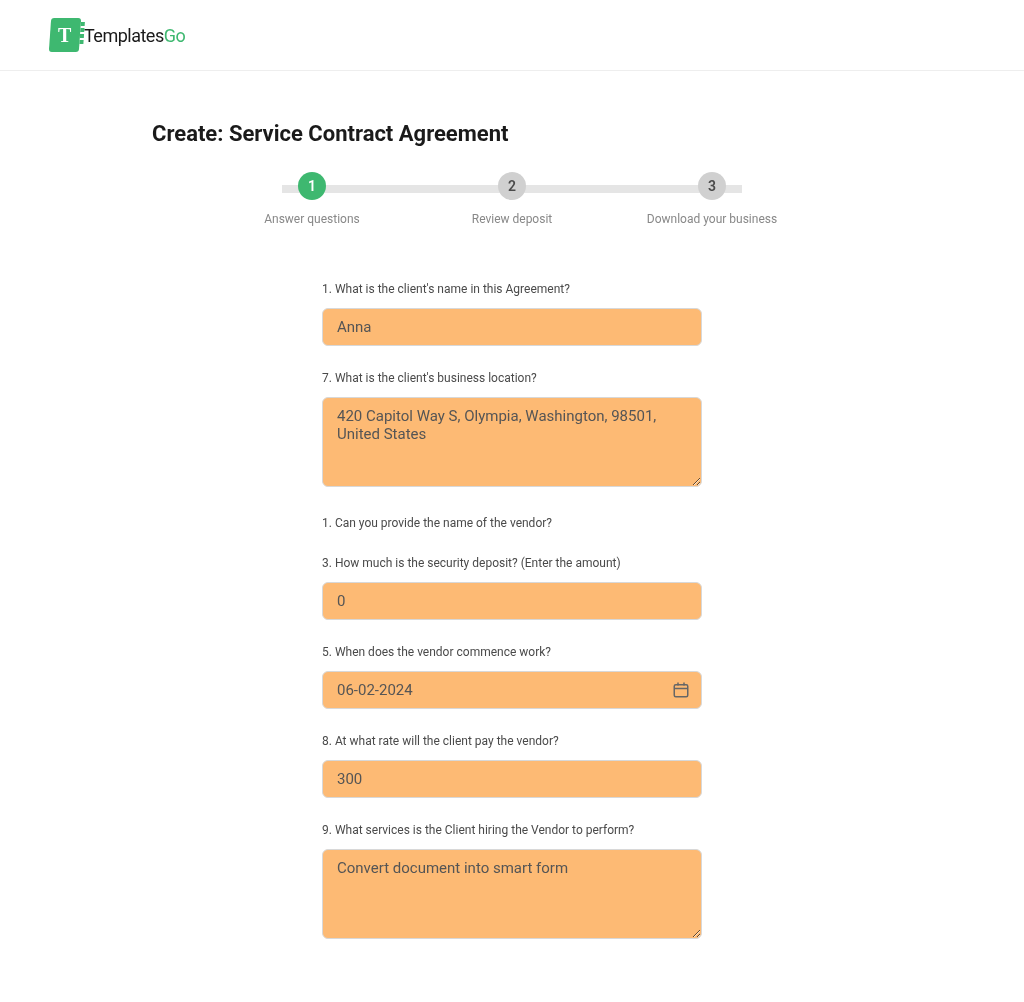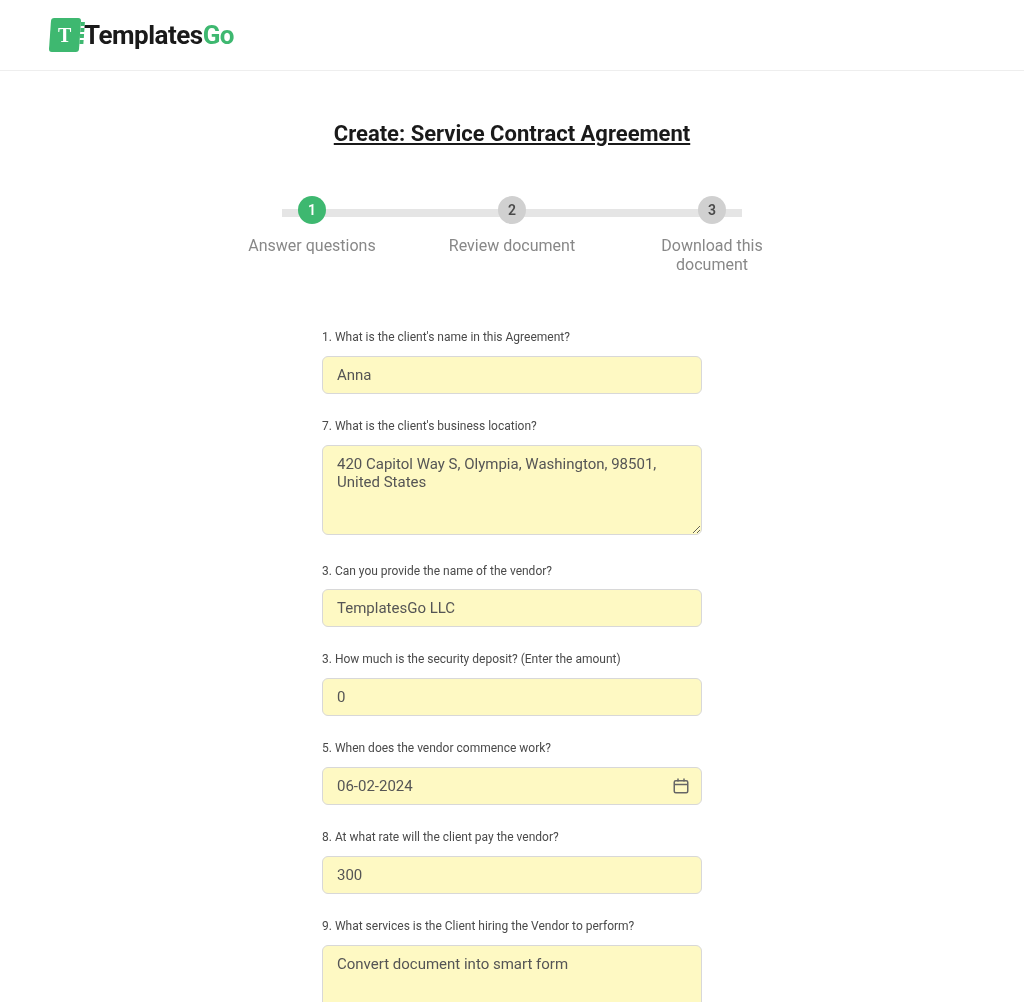--- a/index.html
+++ b/index.html
@@ -44,38 +44,37 @@
       content: '';
       position: absolute;
       right: -4px;
       top: 4px;
       width: 4px;
       height: 4px;
       background: #3eb870;
       box-shadow: 0 6px 0 #3eb870, 0 12px 0 #3eb870, 0 18px 0 #3eb870;
     }
     .logo-text {
-      font-size: 26px;
-      font-weight: 700;
+      font-size: 18px;
+      font-weight: 400;
       letter-spacing: -0.5px;
     }
     .logo-text .black { color: #1a1a1a; }
     .logo-text .green { color: #3eb870; }
     .main {
       max-width: 760px;
       margin: 0 auto;
       padding: 50px 20px;
     }
     .page-title {
-      text-align: center;
+      text-align: left;
       font-size: 22px;
       font-weight: 700;
       color: #1a1a1a;
-      margin-bottom: 50px;
-      text-decoration: underline;
+      margin-bottom: 26px;
     }
     .stepper {
       position: relative;
       display: flex;
       justify-content: space-between;
       max-width: 560px;
       margin: 0 auto 55px auto;
     }
     .stepper-line {
       position: absolute;
@@ -104,21 +103,21 @@
       justify-content: center;
       font-weight: 600;
       font-size: 14px;
       margin-bottom: 12px;
     }
     .step-circle.active {
       background: #3eb870;
       color: #fff;
     }
     .step-label {
-      font-size: 16px;
+      font-size: 12px;
       color: #888;
       text-align: center;
     }
     .form-container {
       max-width: 380px;
       margin: 0 auto;
     }
     .form-group {
       margin-bottom: 24px;
     }
@@ -130,21 +129,21 @@
       line-height: 1.4;
     }
     .form-input {
       width: 100%;
       padding: 9px 14px;
       font-size: 15px;
       color: #555;
       border: 1px solid #d8d8d8;
       border-radius: 6px;
       font-family: inherit;
-      background: #fef9c3;
+      background: #fdba74;
     }
     textarea.form-input {
       resize: vertical;
       min-height: 90px;
     }
     .date-input-wrapper {
       position: relative;
     }
     .date-input-wrapper .form-input {
       padding-right: 20px;
@@ -178,43 +177,42 @@
   <h1 class="page-title">Create: Service Contract Agreement</h1>
 
   <div class="stepper">
     <div class="stepper-line"></div>
     <div class="step">
       <div class="step-circle active">1</div>
       <div class="step-label">Answer questions</div>
     </div>
     <div class="step">
       <div class="step-circle">2</div>
-      <div class="step-label">Review document</div>
+      <div class="step-label">Review deposit</div>
     </div>
     <div class="step">
       <div class="step-circle">3</div>
-      <div class="step-label">Download this document</div>
+      <div class="step-label">Download your business</div>
     </div>
   </div>
 
   <div class="form-container">
 
     <div class="form-group">
       <label class="form-label">1. What is the client's name in this Agreement?</label>
       <input type="text" class="form-input" value="Anna" style="">
     </div>
 
     <div class="form-group">
       <label class="form-label">7. What is the client's business location?</label>
       <textarea class="form-input" style="">420 Capitol Way S, Olympia, Washington, 98501, United States</textarea>
     </div>
 
     <div class="form-group">
-      <label class="form-label">3. Can you provide the name of the vendor?</label>
-      <input type="text" class="form-input" value="TemplatesGo LLC" style="">
+      <label class="form-label">1. Can you provide the name of the vendor?</label>
     </div>
 
     <div class="form-group">
       <label class="form-label">3. How much is the security deposit? (Enter the amount)</label>
       <input type="text" class="form-input" value="0" style="">
     </div>
 
     <div class="form-group">
       <label class="form-label">5. When does the vendor commence work?</label>
       <div class="date-input-wrapper">

